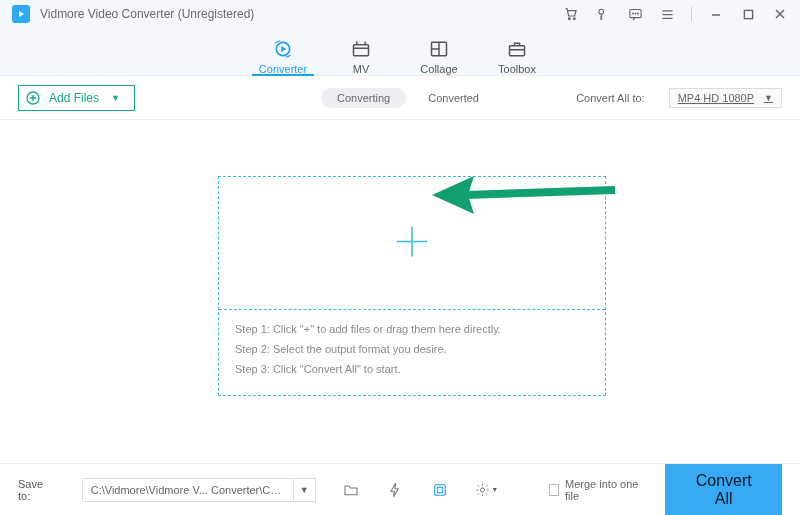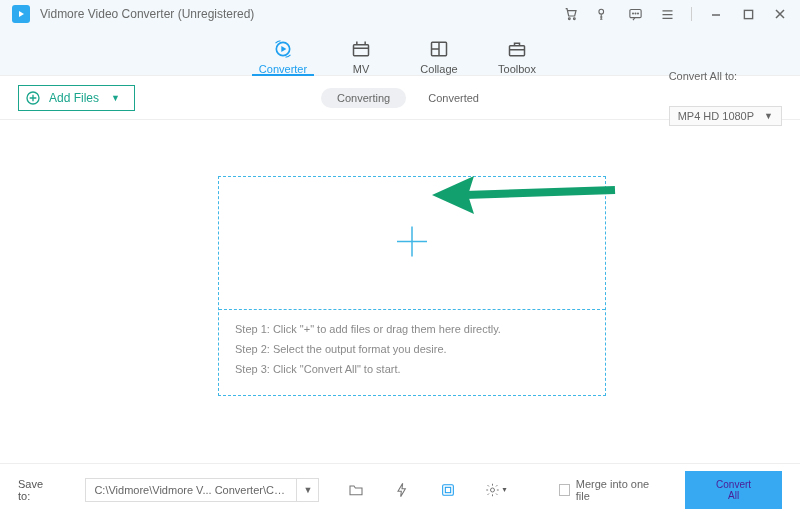--- a/index.html
+++ b/index.html
@@ -22,42 +22,42 @@
   .tab.active::after { content: ""; position: absolute; left: 8px; right: 8px; bottom: -1px; height: 2px; background: #1e9ff0; }
 
   
   .toolbar { height: 44px; display: flex; align-items: center; padding: 0 18px; border-bottom: 1px solid #eee; }
   .add-files { border: 1.5px solid #1aa58c; color: #1aa58c; padding: 4px 14px 4px 6px; display: flex; align-items: center; gap: 8px; font-size: 12px; cursor: pointer; }
   .add-files .plus-circle { width: 16px; height: 16px; }
   .add-files .chev { margin-left: 4px; font-size: 9px; }
   .toolbar-center { position:absolute; left:50%; transform:translateX(-50%); display:flex; align-items:center; gap: 22px; }
   .pill { background: #edeff2; border-radius: 12px; padding: 4px 16px; font-size: 11px; color: #666; cursor: pointer; }
   .pill-plain { font-size: 11px; color: #666; cursor: pointer; }
-  .toolbar-right { margin-left: auto; display: flex; align-items: flex-start; gap: 24px; font-size: 11px; color:#666;flex-direction:column; }
-  .select { border: 1px solid #ddd; background:#fafafa; padding: 3px 8px; min-width: 110px; display:flex; align-items:center; justify-content:space-between; gap:10px; cursor:pointer; }
+  .toolbar-right { margin-left: auto; display: flex; align-items: center; gap: 24px; font-size: 11px; color:#666; }
+  .select { border: 1px solid #ddd; background:#fafafa; padding: 3px 8px; min-width: 110px; display:flex; align-items:center; justify-content:space-between; gap:10px; cursor:pointer;text-decoration:underline; }
 
   
   .canvas { position: relative; height: calc(515px - 28px - 48px - 44px - 52px); }
   .dropzone { position: absolute; left: 218px; top: 56px; width: 388px; height: 220px; border: 1.5px dashed #3fb6e6; }
   .dropzone .divider { position:absolute; left:0; right:0; top:132px; border-top:1.5px dashed #3fb6e6; }
   .drop-plus { position:absolute; left:50%; top:66px; transform:translate(-50%,-50%); }
   .steps { position:absolute; left:16px; top:142px; right:16px; color:#8a8a8a; font-size:11px; line-height: 20px; }
   .arrow { position:absolute; left:430px; top:50px; }
 
   
   .bottombar { position:absolute; left:0; right:0; bottom:0; height:52px; padding: 0 18px; display:flex; align-items:center; gap:26px; border-top: 1px solid #eee; }
   .save-label { font-size:11px; color:#555; margin-right:4px; }
   .path-select { border:1px solid #ddd; background:#fff; font-size:11px; color:#666; height:24px; display:flex; align-items:center; }
   .path-select .path-text { padding: 0 8px; width: 210px; overflow:hidden; white-space:nowrap; text-overflow:ellipsis; }
   .path-select .chev-box { border-left:1px solid #ddd; width:22px; height:100%; display:flex; align-items:center; justify-content:center; font-size:9px;}
   .bicon { width:22px; height:22px; display:flex; align-items:center; justify-content:center; cursor:pointer; }
   .bottombar .spacer { flex: 1; }
   .merge { display:flex; align-items:center; gap:6px; font-size:11px; color:#666; margin-right:0; }
   .merge .cb { width:12px; height:12px; border:1px solid #bbb; background:#fff; }
-  .convert-btn { background:#37a8f2; color:#4c1d95; font-size:10px; border:none; padding: 8px 26px; cursor:pointer; }
+  .convert-btn { background:#37a8f2; color:#0f172a; font-size:16px; border:none; padding: 8px 26px; cursor:pointer; }
 </style>
 </head>
 <body>
 
 <div class="titlebar">
   <span class="logo">
     <svg width="12" height="12" viewBox="0 0 12 12">
         <rect width="12" height="12" rx="2" fill="#2daaf0"></rect>
         <polygon points="4,3 9,6 4,9" fill="#fff"></polygon>
       </svg>

